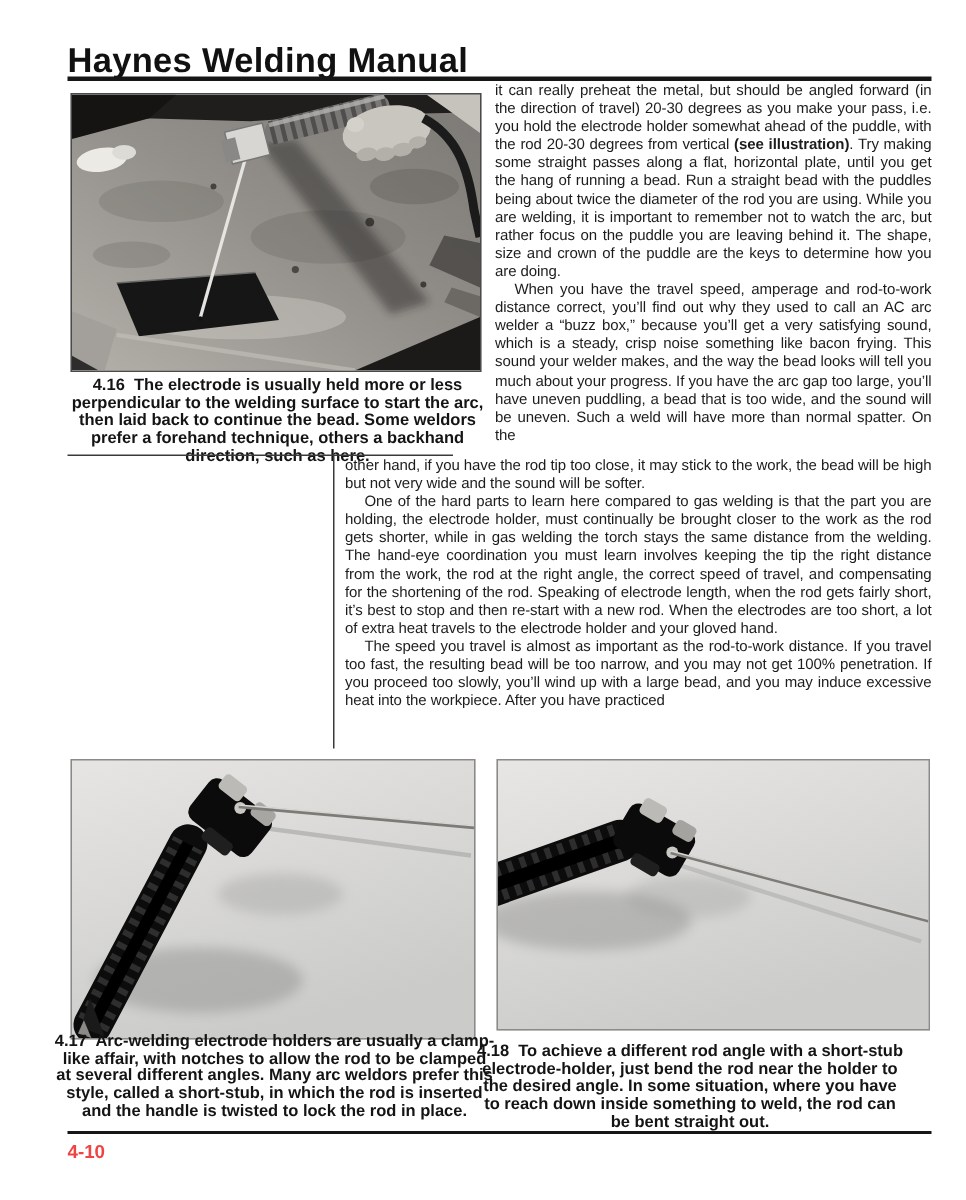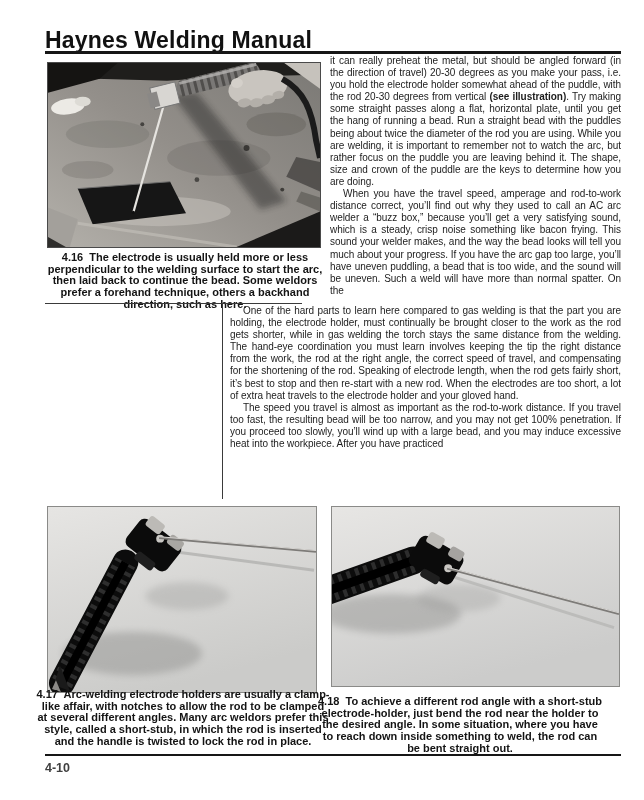--- a/index.html
+++ b/index.html
@@ -30,21 +30,21 @@
   .caption{
     position:absolute;font-size:11px;line-height:11.7px;font-weight:700;
     text-align:center;color:#141414;
   }
   .cap-416{left:40px;top:252px;width:290px;}
   .cap-417{left:36px;top:689px;width:294px;}
   .cap-418{left:316px;top:696px;width:288px;}
   .h-rule-col{left:45px;top:303px;width:257px;height:1px;background:#3a3a3a;}
   .v-rule-col{left:222px;top:303px;width:1px;height:196px;background:#3a3a3a;}
   .footer-rule{left:45px;top:754px;width:576px;height:2px;background:#161616;}
-  .page-number{left:45px;top:761px;font-size:12.5px;font-weight:700;color:#404040;}
+  .page-number{left:45px;top:761px;font-size:12.5px;font-weight:700;color:#ef4444;}
   b{font-weight:700;}
 </style>
 </head>
 <body>
 
 <div class="abs header-title">Haynes Welding Manual</div>
 <div class="abs header-rule"></div>
 
 <div class="photo" style="left:47px;top:62px;width:274px;height:186px;border-color:#4a4a4a;">
   <svg viewBox="0 0 274 186" preserveAspectRatio="none">
@@ -108,20 +108,21 @@
 
 <div class="abs body-text right-col">
   <p><span>it can really preheat the metal, but should be angled forward (in the direction of travel) 20-30 degrees as you make your pass, i.e. you hold the electrode holder somewhat ahead of the puddle, with the rod 20-30 degrees from vertical </span><b>(see illustration)</b><span>. Try making some straight passes along a flat, horizontal plate, until you get the hang of running a bead. Run a straight bead with the puddles being about twice the diameter of the rod you are using. While you are welding, it is important to remember not to watch the arc, but rather focus on the puddle you are leaving behind it. The shape, size and crown of the puddle are the keys to determine how you are doing.</span></p>
   <p class="indent">When you have the travel speed, amperage and rod-to-work distance correct, you’ll find out why they used to call an AC arc welder a “buzz box,” because you’ll get a very satisfying sound, which is a steady, crisp noise something like bacon frying. This sound your welder makes, and the way the bead looks will tell you much about your progress. If you have the arc gap too large, you’ll have uneven puddling, a bead that is too wide, and the sound will be uneven. Such a weld will have more than normal spatter. On the</p>
 </div>
 
 <div class="abs h-rule-col"></div>
 <div class="abs v-rule-col"></div>
 
 <div class="abs body-text wide-block">
+  <p>other hand, if you have the rod tip too close, it may stick to the work, the bead will be high but not very wide and the sound will be softer.</p>
   <p class="indent">One of the hard parts to learn here compared to gas welding is that the part you are holding, the electrode holder, must continually be brought closer to the work as the rod gets shorter, while in gas welding the torch stays the same distance from the welding. The hand-eye coordination you must learn involves keeping the tip the right distance from the work, the rod at the right angle, the correct speed of travel, and compensating for the shortening of the rod. Speaking of electrode length, when the rod gets fairly short, it’s best to stop and then re-start with a new rod. When the electrodes are too short, a lot of extra heat travels to the electrode holder and your gloved hand.</p>
   <p class="indent">The speed you travel is almost as important as the rod-to-work distance. If you travel too fast, the resulting bead will be too narrow, and you may not get 100% penetration. If you proceed too slowly, you’ll wind up with a large bead, and you may induce excessive heat into the workpiece. After you have practiced</p>
 </div>
 
 <div class="photo" style="left:47px;top:506px;width:270px;height:187px;border-color:#8a8a88;">
   <svg viewBox="0 0 270 187" preserveAspectRatio="none">
     <defs>
       <linearGradient id="bg17" x1="0" y1="0" x2="0.4" y2="1">
         <stop offset="0" stop-color="#e6e5e3"></stop>
           <stop offset="1" stop-color="#cbcbc9"></stop>

